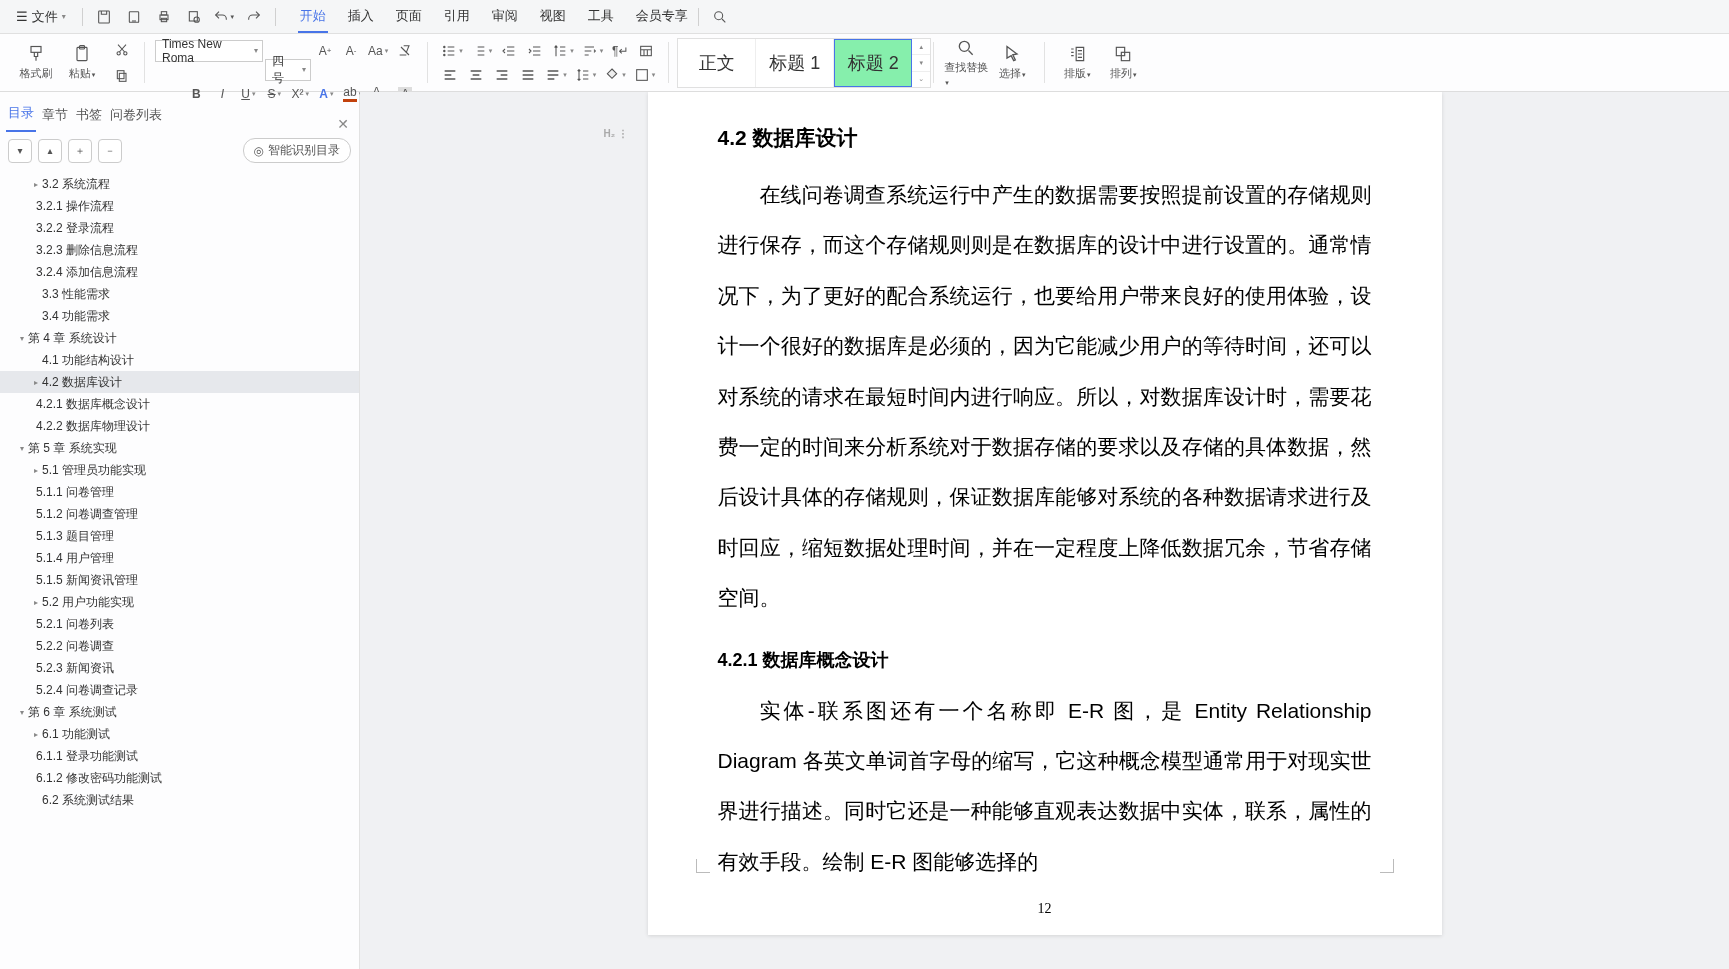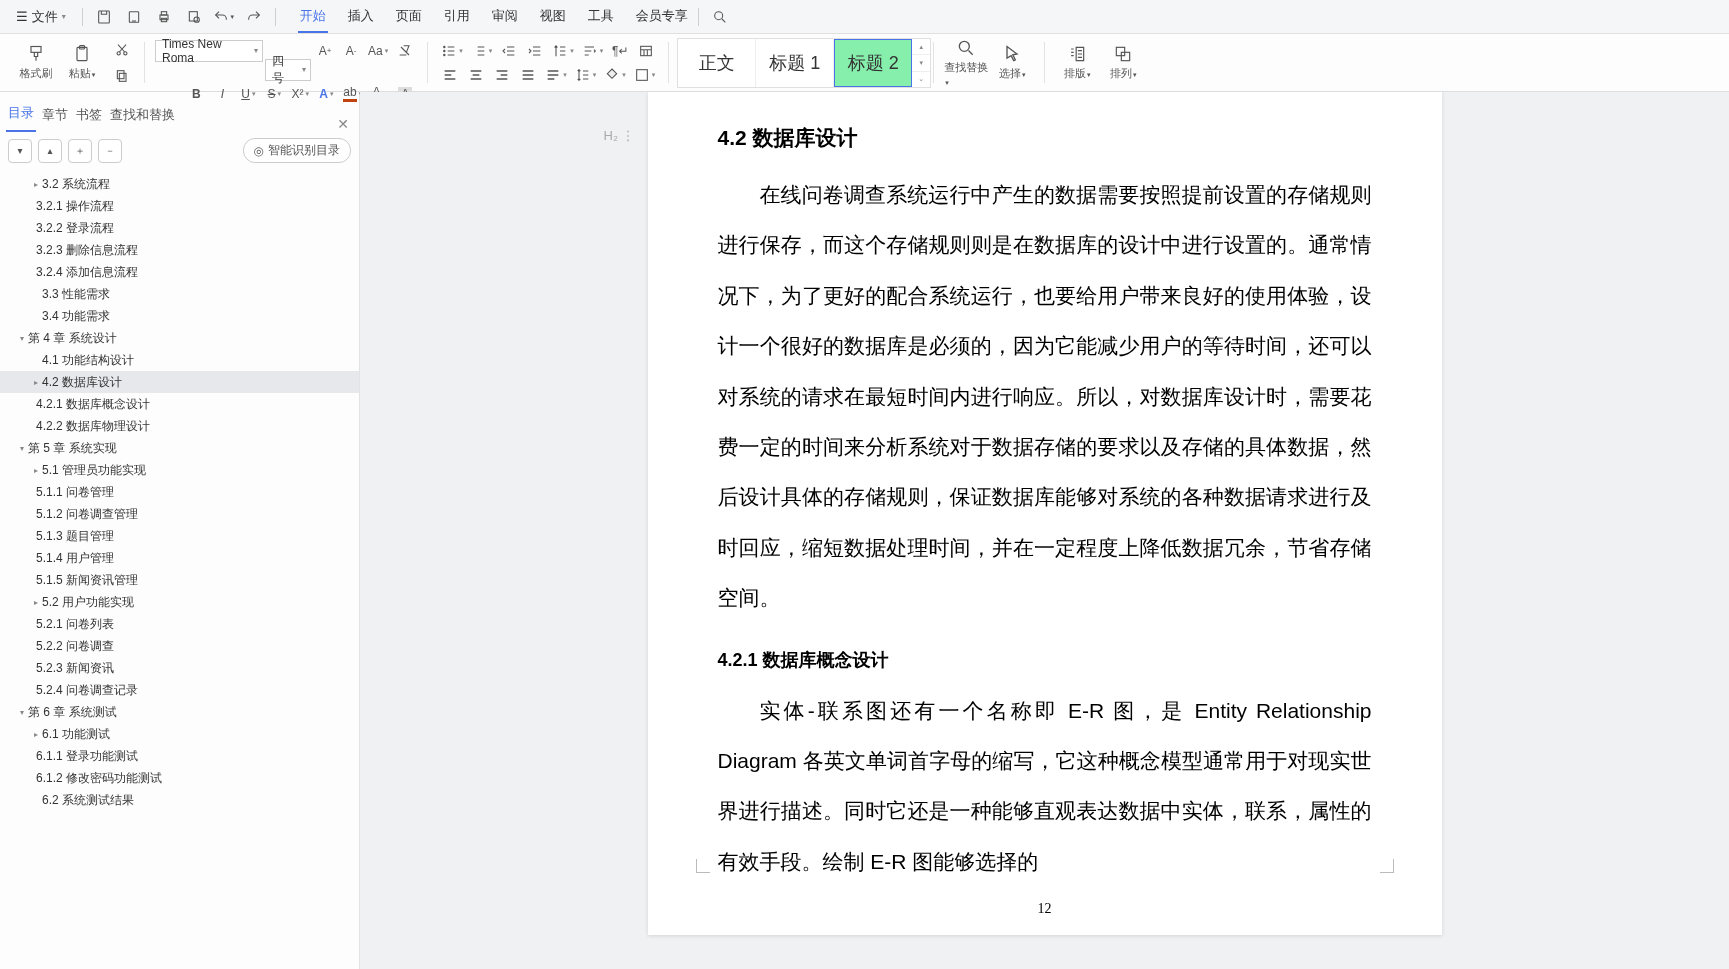--- a/index.html
+++ b/index.html
@@ -60,21 +60,21 @@
 .canvas { flex: 1; background: #f0f1f3; overflow-y: auto; display: flex; justify-content: center; padding: 0 0 40px 0; position: relative; }
 .page-wrap { width: 794px; }
 .page { background: #fff; box-shadow: 0 1px 4px rgba(0,0,0,0.12); margin-top: 0; padding: 32px 70px 48px 70px; font-family: "SimSun", serif; color: #000; position: relative; min-height: 720px; }
 .page h2 { font-size: 21px; font-weight: bold; margin-bottom: 18px; font-family: "SimHei", "Microsoft YaHei", sans-serif; }
 .page h3 { font-size: 18px; font-weight: bold; margin: 24px 0 14px 0; font-family: "SimHei", "Microsoft YaHei", sans-serif; }
 .page p { font-size: 21px; line-height: 2.4; text-indent: 2em; text-align: justify; }
 .page-num { position: absolute; bottom: 18px; left: 0; right: 0; text-align: center; font-size: 14px; font-family: "Times New Roman", serif; }
 .corner { position: absolute; width: 14px; height: 14px; }
 .corner.bl { bottom: 62px; left: 48px; border-left: 1px solid #bbb; border-bottom: 1px solid #bbb; }
 .corner.br { bottom: 62px; right: 48px; border-right: 1px solid #bbb; border-bottom: 1px solid #bbb; }
-.margin-marker { position: absolute; left: -44px; top: 36px; font-size: 13px; color: #aaa; }
+.margin-marker { position: absolute; left: -44px; top: 36px; font-size: 10px; color: #aaa; font-weight: bold; }
 
 .ico { width: 16px; height: 16px; }
 </style>
 </head>
 <body>
 
 <div class="menubar">
   <div class="file-btn">
     <span>☰</span>
     <span>文件</span>
@@ -361,21 +361,21 @@
   </div>
 </div>
 
 <div class="main">
 
   <div class="sidebar">
     <div class="side-tabs" id="side-tabs">
       <div class="side-tab active">目录</div>
         <div class="side-tab">章节</div>
         <div class="side-tab">书签</div>
-        <div class="side-tab">查找和替换</div>
+        <div class="side-tab">问卷列表</div>
         <span class="side-close">✕</span>
     </div>
     <div class="side-toolbar">
       <div class="sbtn">▾</div>
       <div class="sbtn">▴</div>
       <div class="sbtn">＋</div>
       <div class="sbtn">－</div>
       <div class="smart-btn">
         <span>◎</span>
         <span>智能识别目录</span>

